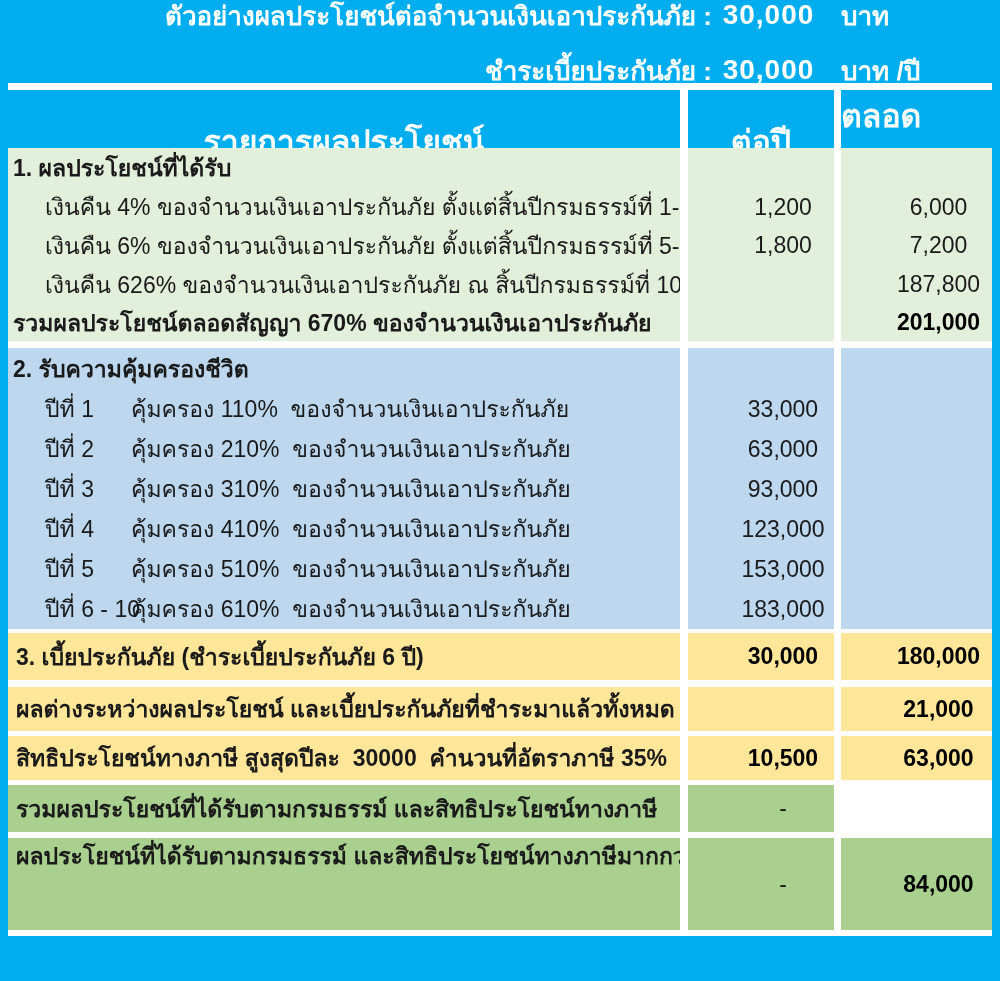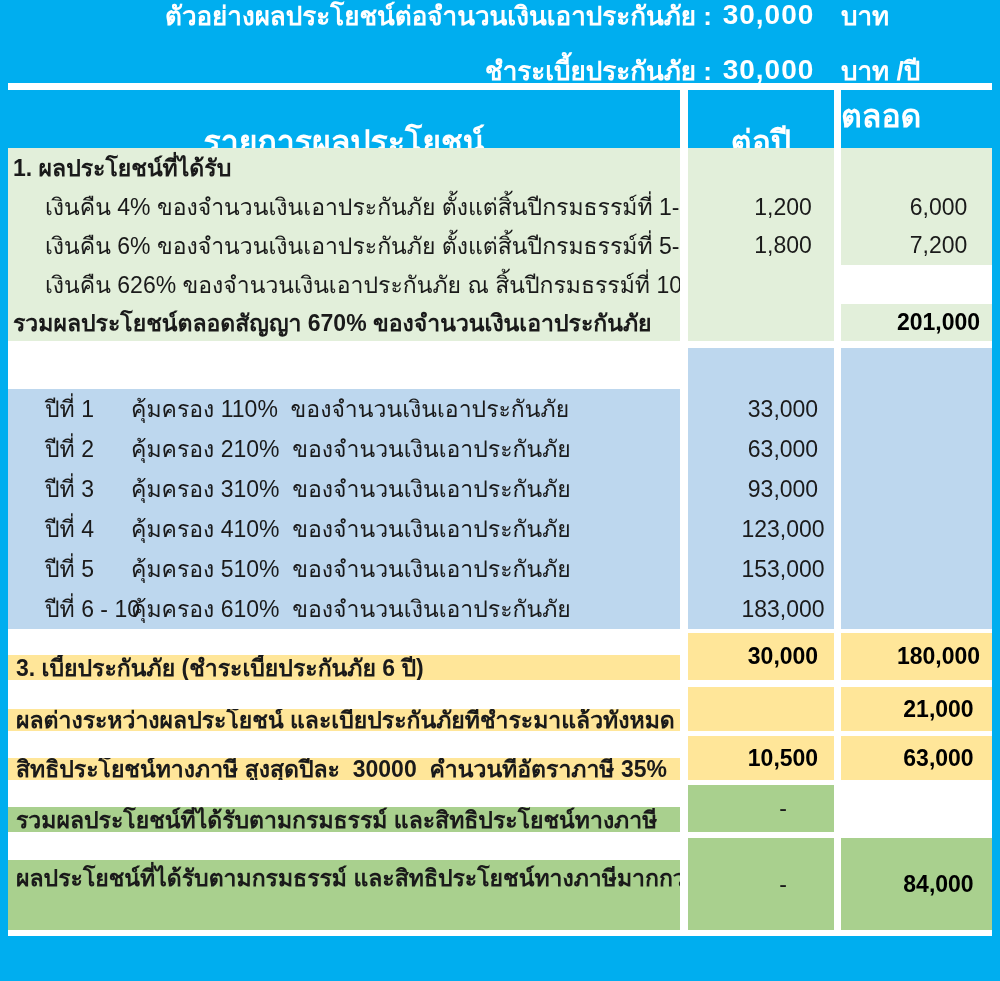--- a/index.html
+++ b/index.html
@@ -84,21 +84,21 @@
   .h41 { height: 41px; }
   .h38 { height: 38px; }
   .h39 { height: 39px; }
   .h37 { height: 37px; }
   .h47 { height: 47px; }
   .h48 { height: 44px; }
   .h92 { height: 92px; }
 
   .pad-title  { padding-left: 5px; }
   .pad-detail { padding-left: 37px; }
-  .pad-row    { padding-left: 8px; margin-top: 22px; }
+  .pad-row    { padding-left: 8px; }
   .year-col   { display: inline-block; width: 86px; }
 
   .mb7 { margin-bottom: 7px; }
   .mb6 { margin-bottom: 6px; }
   .mb5 { margin-bottom: 5px; }
   .mb4 { margin-bottom: 4px; }
 
   .two-line { flex-direction: row; align-items: flex-start !important; justify-content: space-evenly; }
   .two-line span { display: block; }
 </style>
@@ -140,30 +140,32 @@
         <div class="c3 num">6,000</div>
       </div>
       <div class="line h39">
         <div class="c1 pad-detail">เงินคืน 6% ของจำนวนเงินเอาประกันภัย ตั้งแต่สิ้นปีกรมธรรม์ที่ 5-9</div>
         <div class="c2 num">1,800</div>
         <div class="c3 num">7,200</div>
       </div>
       <div class="line h39">
         <div class="c1 pad-detail">เงินคืน 626% ของจำนวนเงินเอาประกันภัย ณ สิ้นปีกรมธรรม์ที่ 10</div>
         <div class="c2 num"></div>
+        <div class="c3 num">187,800</div>
       </div>
       <div class="line h37">
         <div class="c1 bold pad-title">รวมผลประโยชน์ตลอดสัญญา 670% ของจำนวนเงินเอาประกันภัย</div>
         <div class="c2 num"></div>
         <div class="c3 num bold">201,000</div>
       </div>
     </div>
 
     <div class="section s2 mb4">
       <div class="line h41">
+        <div class="c1 bold pad-title">2. รับความคุ้มครองชีวิต</div>
         <div class="c2"></div>
         <div class="c3"></div>
       </div>
       <div class="line h40">
         <div class="c1 pad-detail"><span class="year-col">ปีที่ 1</span><span>คุ้มครอง 110%  ของจำนวนเงินเอาประกันภัย</span></div>
         <div class="c2 num">33,000</div>
         <div class="c3 num"></div>
       </div>
       <div class="line h40">
         <div class="c1 pad-detail"><span class="year-col">ปีที่ 2</span><span>คุ้มครอง 210%  ของจำนวนเงินเอาประกันภัย</span></div>

